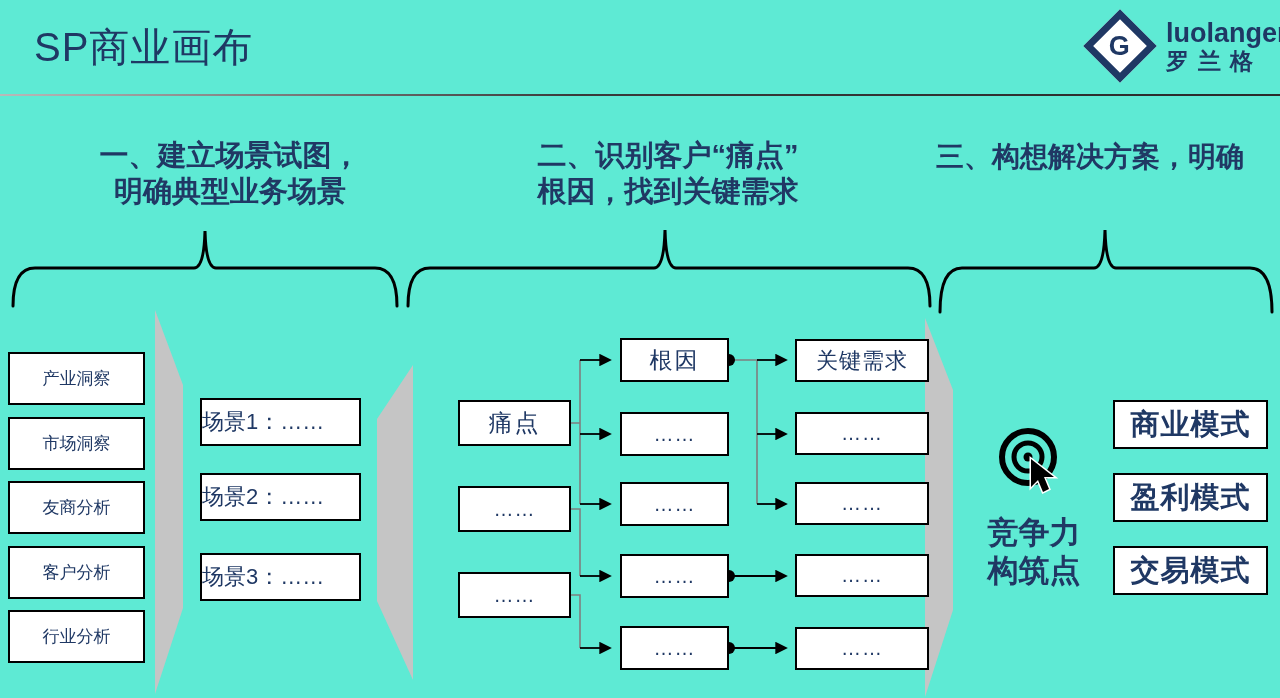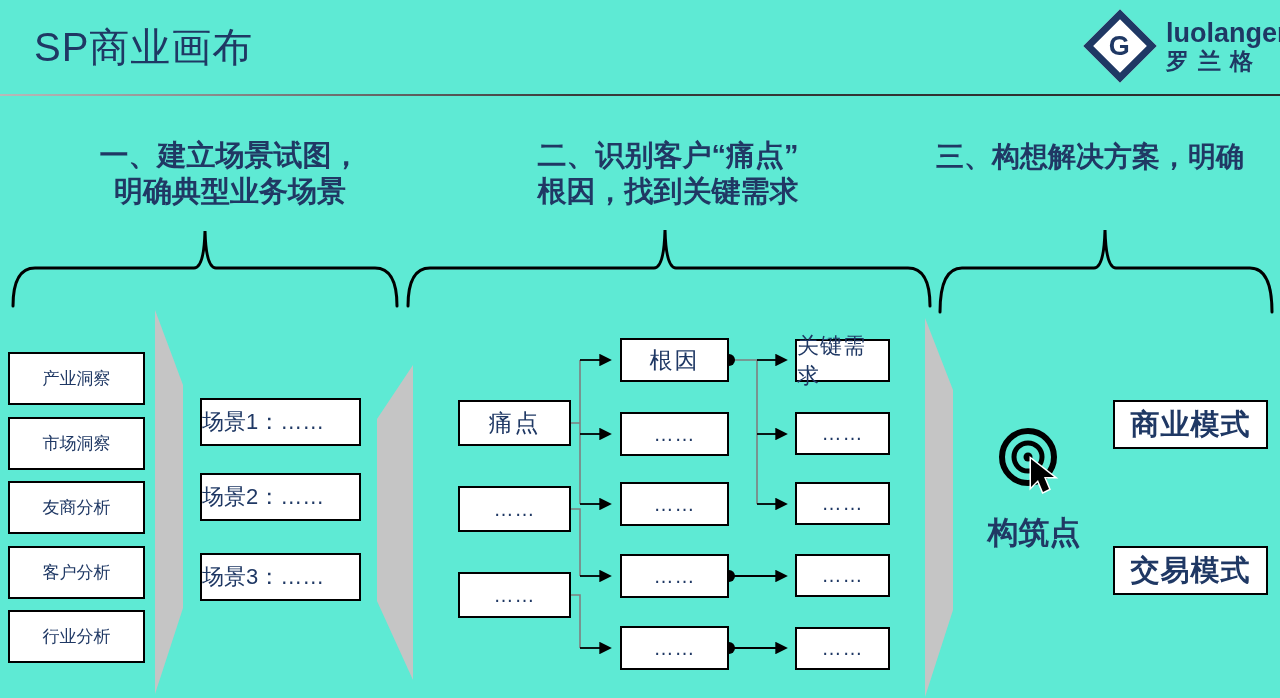--- a/index.html
+++ b/index.html
@@ -25,21 +25,21 @@
   .brace{fill:none;stroke:#000;stroke-width:3;stroke-linecap:round;}
   .feed{fill:none;stroke:#7f7f7f;stroke-width:1.6;}
   .arrowline{fill:none;stroke:#000;stroke-width:1.8;}
   
   .bx{position:absolute;background:#fff;border:2px solid #000;box-sizing:border-box;
       display:flex;align-items:center;justify-content:center;color:#1F3864;}
   .bx-input{left:8px;width:137px;height:53px;font-size:17px;}
   .bx-scene{left:200px;width:161px;height:48px;font-size:22px;justify-content:flex-start;}
   .bx-pain{left:424px;width:113px;height:46px;font-size:24px;letter-spacing:2px;margin-left:34px;}
   .bx-root{left:620px;width:109px;height:44px;font-size:23px;letter-spacing:2px;align-items:center;}
-  .bx-need{left:795px;width:95px;height:43px;font-size:22px;letter-spacing:1px;}
+  .bx-need{left:795px;width:134px;height:43px;font-size:22px;letter-spacing:1px;}
   .bx-model{left:1113px;width:155px;height:49px;font-size:29px;font-weight:bold;letter-spacing:1px;}
   .dots{font-size:20px;letter-spacing:1px;}
   
   .outcome-label{left:972px;top:514px;width:124px;text-align:center;font-size:31px;font-weight:bold;line-height:38px;color:#203864;}
   .outcome-label span{display:block;}
 </style>
 </head>
 <body>
 
 <div class="slide">
@@ -176,23 +176,27 @@
       <span class="dots">……</span>
     </div>
 
   <svg class="abs" style="left:995px;top:425px;" width="74" height="74" viewBox="0 0 74 74">
     <circle cx="33" cy="32" r="26" fill="none" stroke="#000" stroke-width="6"></circle>
     <circle cx="33" cy="32" r="14" fill="none" stroke="#000" stroke-width="5"></circle>
     <circle cx="33" cy="32" r="4.5" fill="#000"></circle>
     <path d="M36,34 L36,62 L43,55 L48,67 L54,64 L49,52 L59,52 Z" fill="#000" stroke="#fff" stroke-width="3" style="paint-order:stroke"></path>
   </svg>
   <div class="abs outcome-label">
+    <span>竞争力</span>
     <span>构筑点</span>
   </div>
 
   <div class="bx bx-model" style="top:400px;">
       <span>商业模式</span>
     </div>
+  <div class="bx bx-model" style="top:473px;">
+      <span>盈利模式</span>
+    </div>
   <div class="bx bx-model" style="top:546px;">
       <span>交易模式</span>
     </div>
 
 </div>
 
 </body></html>

